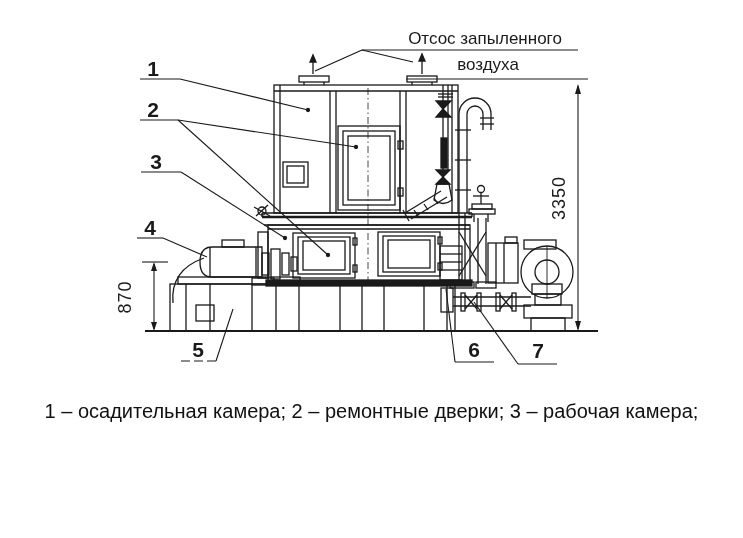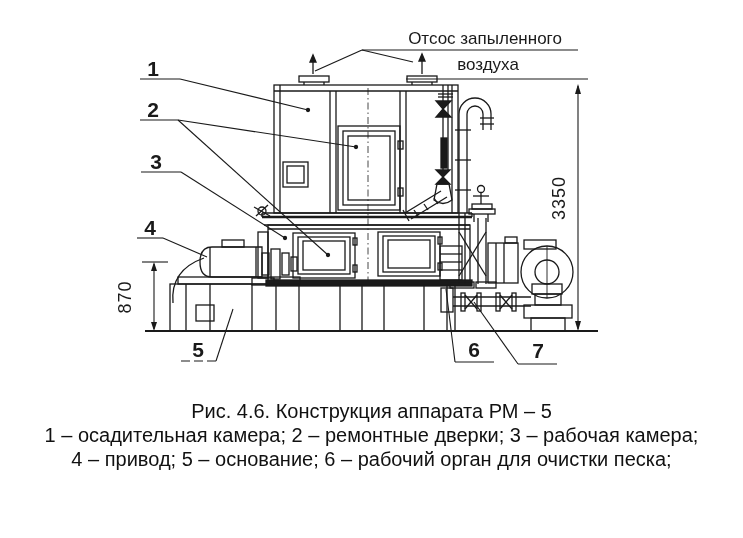--- a/index.html
+++ b/index.html
@@ -271,18 +271,16 @@
     <text class="callout-num" x="153" y="117" text-anchor="middle">2</text>
     <text class="callout-num" x="156" y="169" text-anchor="middle">3</text>
     <text class="callout-num" x="150" y="235" text-anchor="middle">4</text>
     <text class="callout-num" x="198" y="357" text-anchor="middle">5</text>
     <text class="callout-num" x="474" y="357" text-anchor="middle">6</text>
     <text class="callout-num" x="538" y="358" text-anchor="middle">7</text>
   </g>
 </svg>
 
   <div class="caption">
-    <div>Рис. 4.6. Конструкция аппарата РМ – 5</div>
     <div>1 – осадительная камера; 2 – ремонтные дверки; 3 – рабочая камера;</div>
-    <div>4 – привод; 5 – основание; 6 – рабочий орган для очистки песка;</div>
   </div>
 
 </div>
 
 </body></html>

